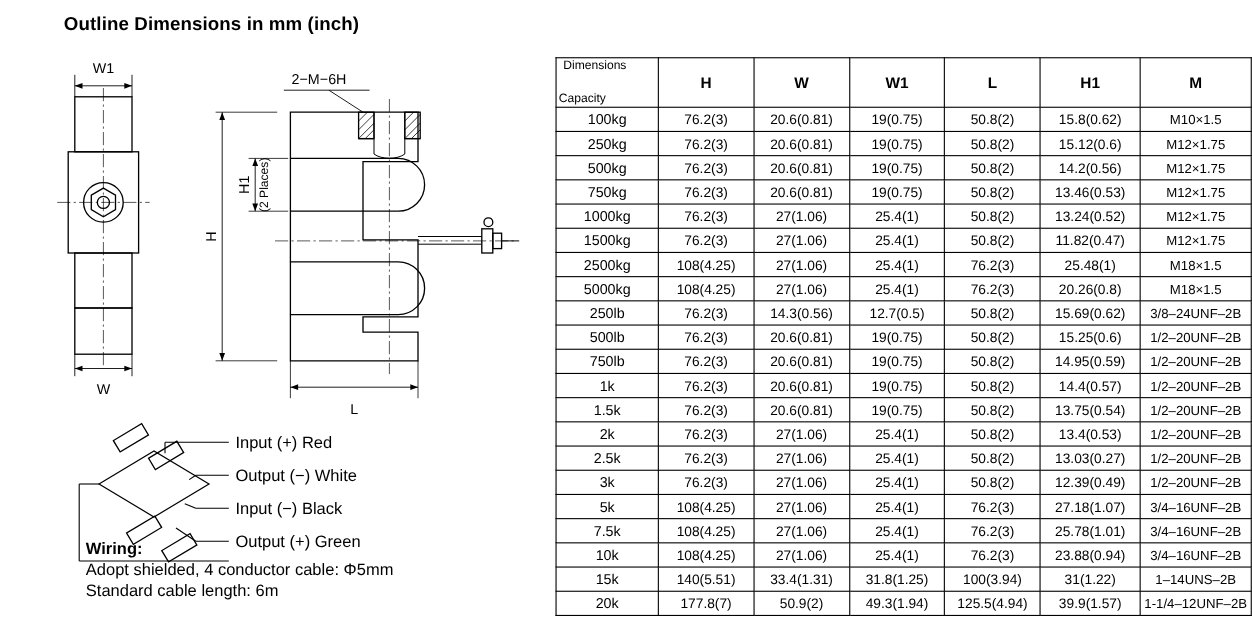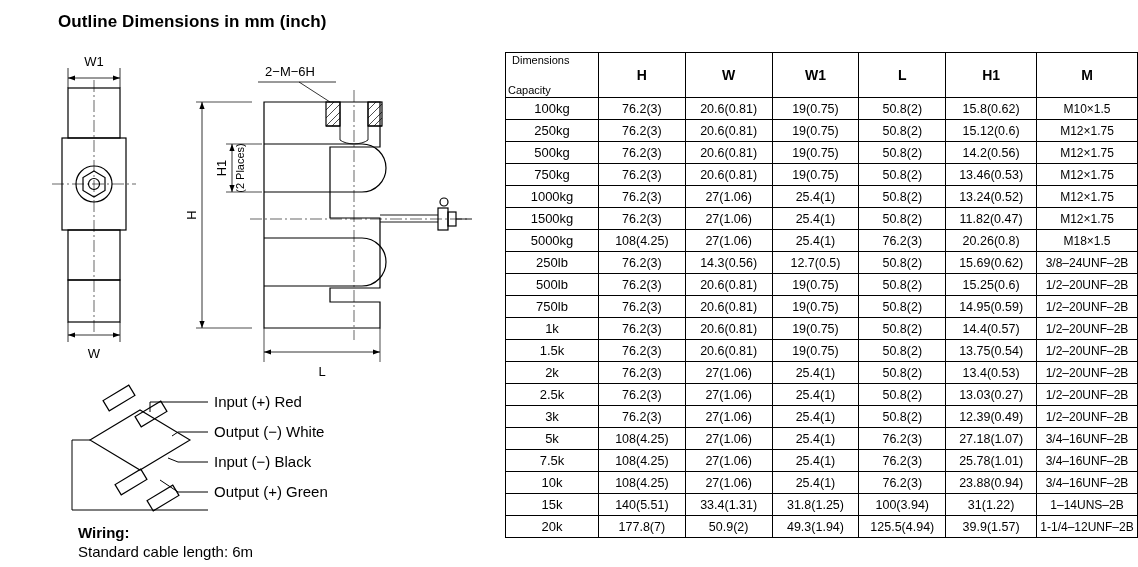--- a/index.html
+++ b/index.html
@@ -40,21 +40,20 @@
     position: absolute;
     left: 78px;
     top: 490px;
     font-size: 15px;
     line-height: 19px;
   }
   .wiring-head {
     font-weight: bold;
     font-size: 15px;
     font-style: normal;
-    margin-top: 33px;
   }
   .wiring-line { white-space: nowrap; }
 
   
   .table-wrap {
     position: absolute;
     left: 505px;
     top: 52px;
   }
   table.dims {
@@ -225,20 +224,21 @@
 
   <text x="214" y="367" font-family="Liberation Sans, sans-serif" font-size="15" fill="#000" stroke="none">Input (+) Red</text>
   <text x="214" y="397" font-family="Liberation Sans, sans-serif" font-size="15" fill="#000" stroke="none">Output (−) White</text>
   <text x="214" y="427" font-family="Liberation Sans, sans-serif" font-size="15" fill="#000" stroke="none">Input (−) Black</text>
   <text x="214" y="457" font-family="Liberation Sans, sans-serif" font-size="15" fill="#000" stroke="none">Output (+) Green</text>
 </svg>
 </div>
 
 <div class="wiring-block">
   <div class="wiring-head">Wiring:</div>
+  <div class="wiring-line">Adopt shielded, 4 conductor cable: Φ5mm</div>
   <div class="wiring-line">Standard cable length: 6m</div>
 </div>
 
 <div class="table-wrap">
   <table class="dims">
     <thead>
       <tr>
         <th class="corner col-cap">
           <div class="corner-inner">
             <span class="d1">Dimensions</span>
@@ -302,20 +302,29 @@
         <tr>
           <td class="cap">1500kg</td>
           <td>76.2(3)</td>
           <td>27(1.06)</td>
           <td>25.4(1)</td>
           <td>50.8(2)</td>
           <td>11.82(0.47)</td>
           <td class="m-cell">M12×1.75</td>
         </tr>
         <tr>
+          <td class="cap">2500kg</td>
+          <td>108(4.25)</td>
+          <td>27(1.06)</td>
+          <td>25.4(1)</td>
+          <td>76.2(3)</td>
+          <td>25.48(1)</td>
+          <td class="m-cell">M18×1.5</td>
+        </tr>
+        <tr>
           <td class="cap">5000kg</td>
           <td>108(4.25)</td>
           <td>27(1.06)</td>
           <td>25.4(1)</td>
           <td>76.2(3)</td>
           <td>20.26(0.8)</td>
           <td class="m-cell">M18×1.5</td>
         </tr>
         <tr>
           <td class="cap">250lb</td>

